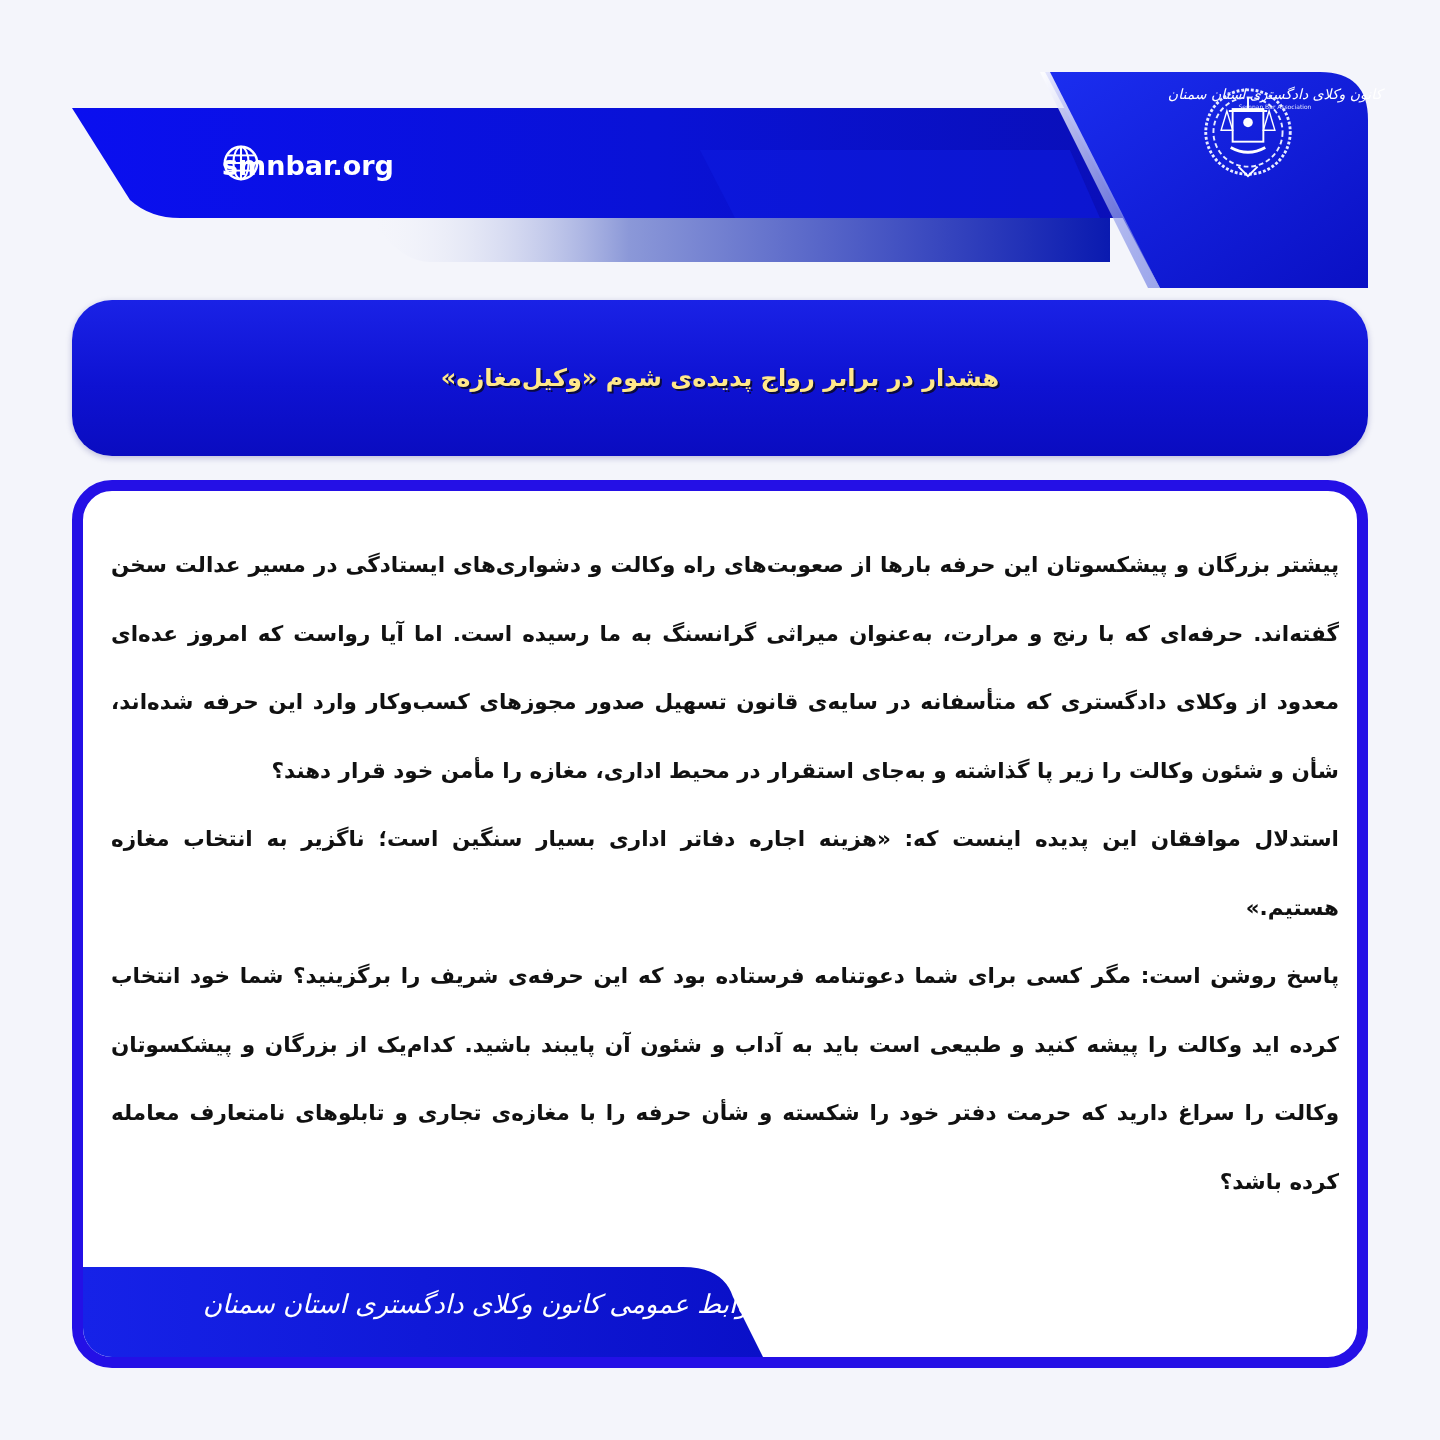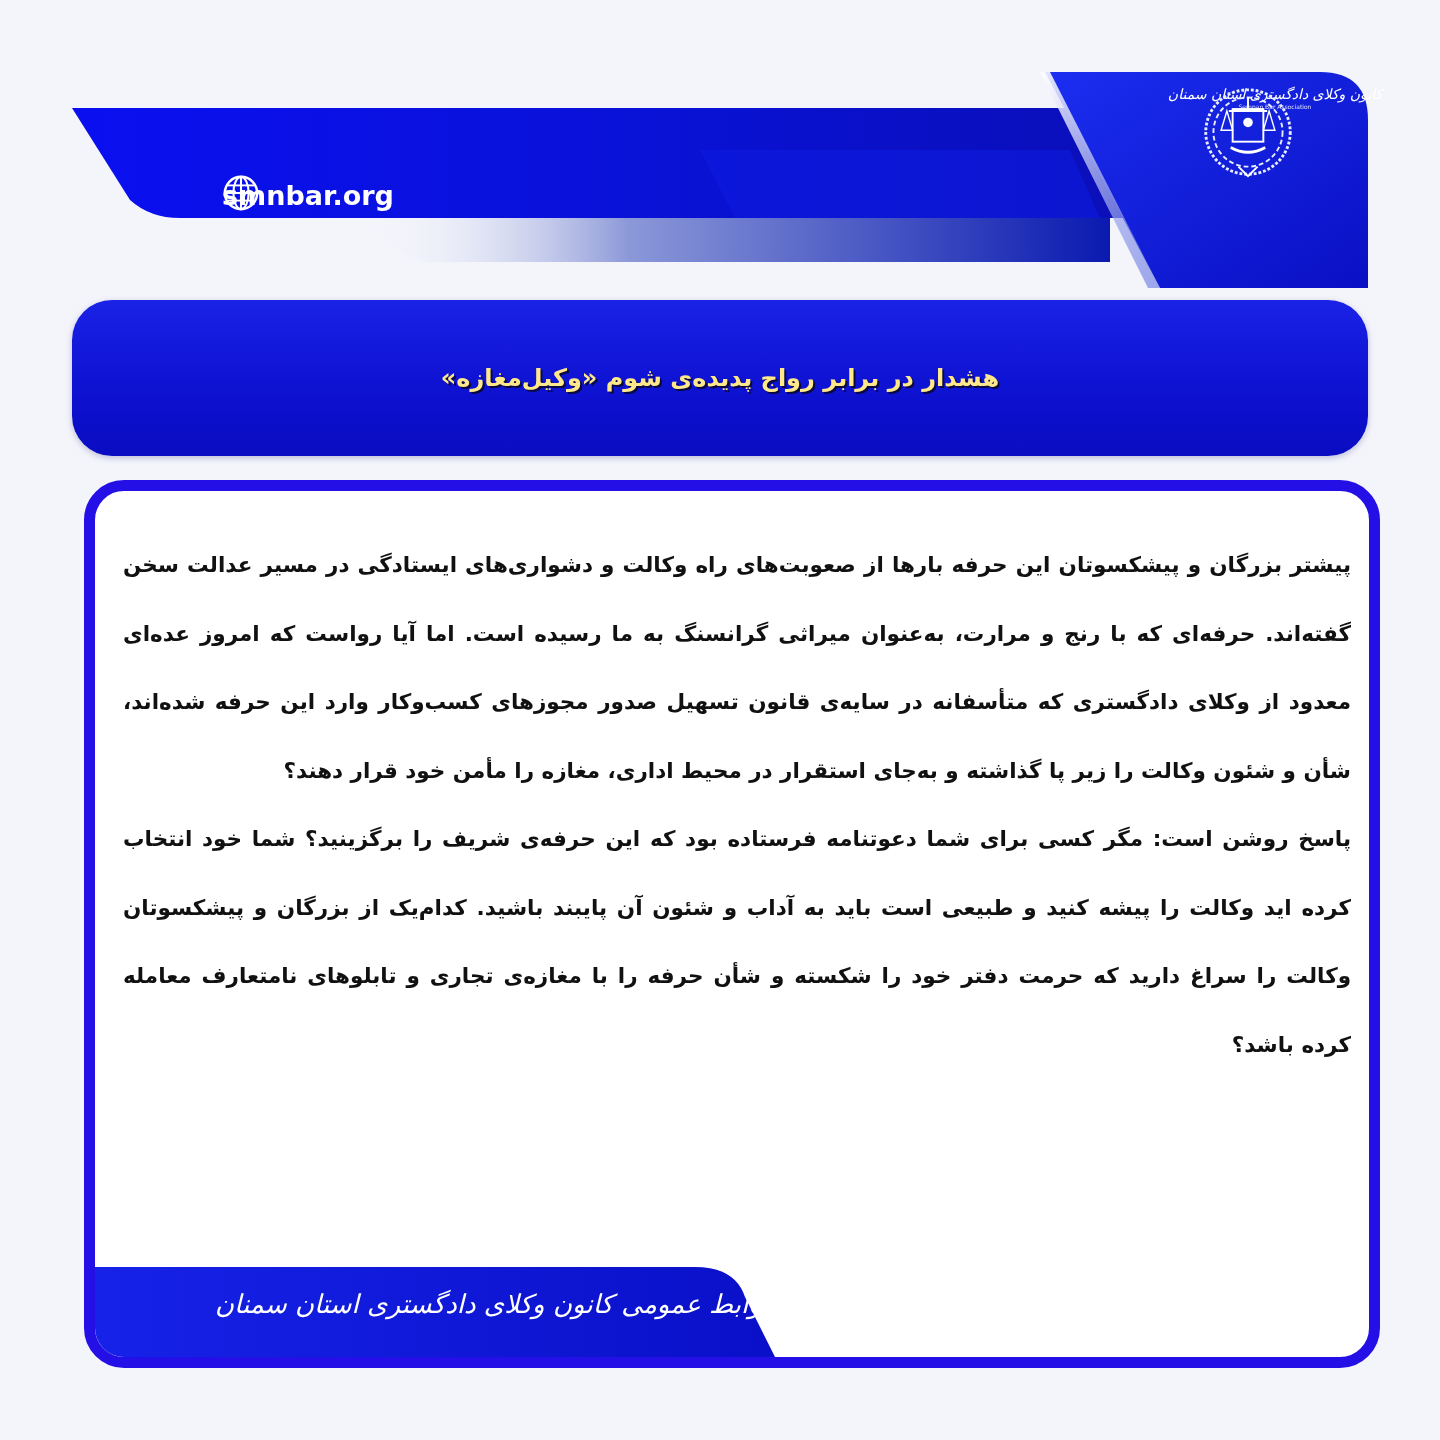--- a/index.html
+++ b/index.html
@@ -3,21 +3,21 @@
   <meta charset="utf-8">
   <style>
     * { box-sizing: border-box; margin: 0; padding: 0; }
     html, body { width: 1440px; height: 1440px; background: #f4f5fb; overflow: hidden; }
     body { position: relative; font-family: "DejaVu Sans", sans-serif; }
 
     
     .header { position: absolute; left: 0; top: 0; width: 1440px; height: 300px; }
     .header svg { position: absolute; left: 0; top: 0; }
     .site-link {
-      position: absolute; left: 222px; top: 174px; height: 42px;
+      position: absolute; left: 222px; top: 144px; height: 42px;
       display: flex; align-items: center; gap: 10px;
       color: #ffffff; font-family: "DejaVu Sans", sans-serif; font-weight: bold; font-size: 27px;
       text-decoration: none;
     }
     .globe { width: 38px; height: 38px; display: inline-block; }
     .logo {
       position: absolute; left: 1200px; top: 82px; width: 150px; height: 160px;
       display: flex; flex-direction: column; align-items: center;
     }
     .logo-emblem { width: 96px; height: 104px; }
@@ -36,21 +36,21 @@
       display: flex; align-items: center; justify-content: center;
     }
     .title-text {
       direction: rtl; color: #ffe88a; font-weight: bold; font-size: 24px;
       font-family: "DejaVu Sans", sans-serif;
       text-shadow: 2px 2px 0 #0a0a40;
     }
 
     
     .card {
-      position: absolute; left: 84px; top: 480px; width: 1296px; height: 888px;
+      position: absolute; left: 72px; top: 480px; width: 1296px; height: 888px;
       border: 11px solid #2410e6; border-radius: 40px; background: #ffffff;
       overflow: hidden;
     }
     .card-body {
       position: absolute; left: 28px; right: 18px; top: 40px;
       direction: rtl; text-align: justify; text-align-last: right;
       color: #111111; font-weight: bold; font-size: 21.5px; line-height: 68.5px;
       font-family: "DejaVu Sans", sans-serif;
     }
     .card-body p { margin: 0; }
@@ -132,20 +132,21 @@
   </div>
 </div>
 
 <div class="title-bar">
   <h1 class="title-text">هشدار در برابر رواج پدیده‌ی شوم «وکیل‌مغازه»</h1>
 </div>
 
 <div class="card">
   <div class="card-body">
     <p>پیشتر بزرگان و پیشکسوتان این حرفه بارها از صعوبت‌های راه وکالت و دشواری‌های ایستادگی در مسیر عدالت سخن گفته‌اند. حرفه‌ای که با رنج و مرارت، به‌عنوان میراثی گرانسنگ به ما رسیده است. اما آیا رواست که امروز عده‌ای معدود از وکلای دادگستری که متأسفانه در سایه‌ی قانون تسهیل صدور مجوزهای کسب‌وکار وارد این حرفه شده‌اند، شأن و شئون وکالت را زیر پا گذاشته و به‌جای استقرار در محیط اداری، مغازه را مأمن خود قرار دهند؟</p>
+    <p>استدلال موافقان این پدیده اینست که: «هزینه اجاره دفاتر اداری بسیار سنگین است؛ ناگزیر به انتخاب مغازه هستیم.»</p>
     <p>پاسخ روشن است: مگر کسی برای شما دعوتنامه فرستاده بود که این حرفه‌ی شریف را برگزینید؟ شما خود انتخاب کرده اید وکالت را پیشه کنید و طبیعی است باید به آداب و شئون آن پایبند باشید. کدام‌یک از بزرگان و پیشکسوتان وکالت را سراغ دارید که حرمت دفتر خود را شکسته و شأن حرفه را با مغازه‌ی تجاری و تابلوهای نامتعارف معامله کرده باشد؟</p>
   </div>
 
   <div class="footer-band">
     <svg width="690" height="100" viewBox="0 0 690 100">
       <defs>
         <linearGradient id="fband" x1="0" y1="0" x2="1" y2="0">
           <stop offset="0" stop-color="#1622e8"></stop>
           <stop offset="1" stop-color="#0a10c8"></stop>
         </linearGradient>

